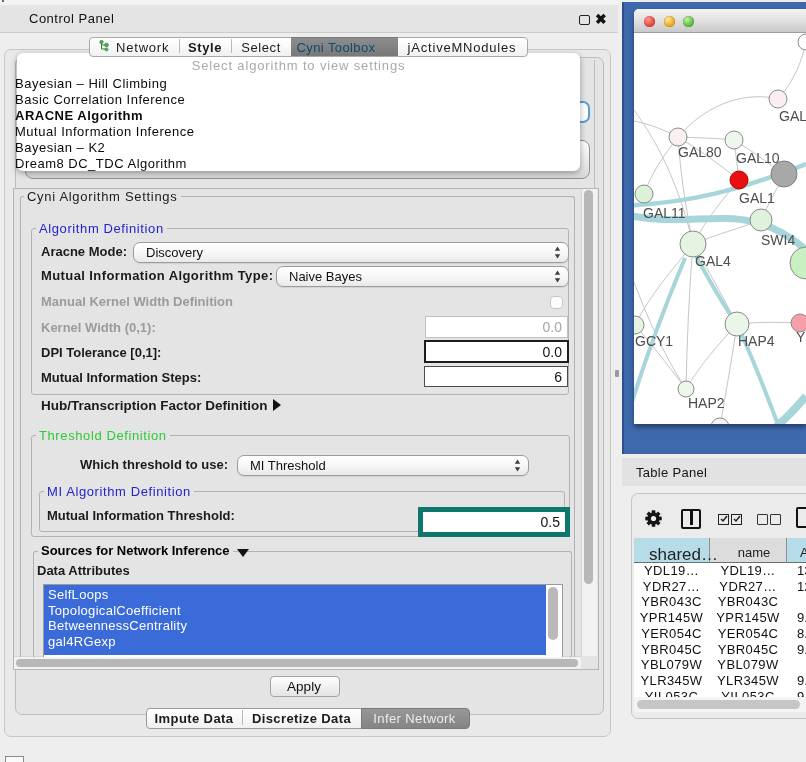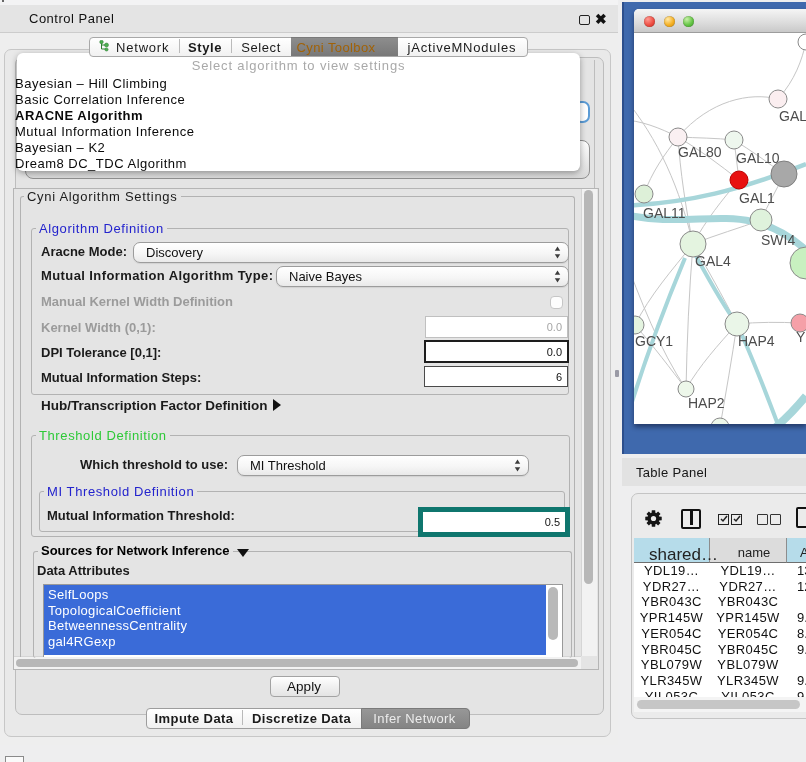--- a/index.html
+++ b/index.html
@@ -4,21 +4,21 @@
 #page{position:relative;width:806px;height:762px;background:#eeeeef;font-family:"Liberation Sans",sans-serif;overflow:hidden;}
 .abs{position:absolute;}
 .lbl{position:absolute;font-size:13px;line-height:13px;color:#1b1b1b;white-space:nowrap;}
 .b{font-weight:bold;}
 .dis{color:#9b9b9b;}
 .gtitle{position:absolute;font-size:13px;line-height:13px;background:#e4e4e4;padding:0 3px;white-space:nowrap;letter-spacing:0.6px;}
 .group{position:absolute;border:1px solid #b2b2b2;border-radius:3px;}
 .combo{position:absolute;border:1px solid #9c9c9c;border-radius:7px;background:linear-gradient(#ffffff,#f6f6f6 55%,#e9e9e9);box-shadow:0 1px 1px rgba(0,0,0,0.08);}
 .combo .ct{position:absolute;left:12px;top:3px;font-size:13px;line-height:13px;color:#111;}
 .arr{position:absolute;right:7px;width:7px;}
-.fld{position:absolute;background:#fff;font-size:11px;color:#111;text-align:right;}
+.fld{position:absolute;background:#fff;font-size:14px;color:#111;text-align:right;}
 .fld span{position:absolute;right:5px;top:4px;line-height:13px;}
 </style></head>
 <body>
 <div id="page">
 
 <div class="abs" style="left:0;top:0;width:618px;height:5px;background:#f3f3f4;"></div>
 <div class="abs" style="left:2px;top:0;width:2px;height:2px;background:#666;"></div>
 <div class="abs" style="left:0;top:5px;width:618px;height:27px;background:#e4e4e4;border-bottom:1px solid #cccccc;"></div>
 <div class="abs" style="left:9px;top:11px;font-size:13px;line-height:15px;letter-spacing:0.5px;color:#111;margin-left:20px;">Control Panel</div>
 <div class="abs" style="left:579px;top:15px;width:9px;height:8px;border:1.5px solid #222;border-radius:2px;"></div>
@@ -91,21 +91,21 @@
 <div class="lbl b" style="left:80px;top:458px;">Which threshold to use:</div>
 <div class="combo" style="left:237px;top:455px;width:290px;height:19px;">
       <span class="ct">MI Threshold</span>
 <svg class="arr" style="top:3px;" width="7" height="13" viewBox="0 0 7 13">
         <path d="M3.5 0.5 L6.2 4.8 L0.8 4.8 Z" fill="#3c3c3c"></path>
         <path d="M3.5 12.5 L6.2 8.2 L0.8 8.2 Z" fill="#3c3c3c"></path>
       </svg>
     </div>
 
 <div class="group" style="left:39px;top:491px;width:524px;height:39px;"></div>
-<div class="gtitle" style="left:44px;top:485px;color:#2323cd;">MI Threshold Definition</div>
+<div class="gtitle" style="left:44px;top:485px;color:#2323cd;">MI Algorithm Definition</div>
 <div class="lbl b" style="left:47px;top:509px;">Mutual Information Threshold:</div>
 <div class="fld" style="left:418px;top:507px;width:142px;height:20px;border:5px solid #0f766e;">
       <span>0.5</span>
     </div>
 
 <div class="group" style="left:33px;top:551px;width:537px;height:106px;border-bottom:none;"></div>
 <div class="gtitle" style="left:38px;top:544px;font-weight:bold;letter-spacing:0;">Sources for Network Inference</div>
 <svg class="abs" style="left:236px;top:548px;" width="14" height="10" viewBox="0 0 14 10">
       <path d="M1 1 L13 1 L7 9 Z" fill="#111"></path>
     </svg>
@@ -140,21 +140,21 @@
 <div class="abs" style="left:291px;top:37px;width:107px;height:18px;background:linear-gradient(#8d8d8d,#787878);border-top:1px solid #7a7a7a;"></div>
 <svg class="abs" style="left:99px;top:40px;" width="11" height="12" viewBox="0 0 11 12">
       <path d="M2.5 2 L2.5 9 L7 9 M2.5 5 L7 5" stroke="#2e7d32" stroke-width="1" fill="none"></path>
       <circle cx="2.5" cy="2" r="1.8" fill="#4caf50" stroke="#2e7d32" stroke-width="0.5"></circle>
       <circle cx="7.5" cy="5" r="2" fill="#4caf50" stroke="#2e7d32" stroke-width="0.5"></circle>
       <circle cx="7.5" cy="9.5" r="1.6" fill="#4caf50" stroke="#2e7d32" stroke-width="0.5"></circle>
     </svg>
 <div class="abs lbl" style="left:116px;top:41px;letter-spacing:0.8px;">Network</div>
 <div class="abs lbl" style="left:179px;top:41px;width:52px;text-align:center;letter-spacing:0.6px;font-weight:bold;">Style</div>
 <div class="abs lbl" style="left:231px;top:41px;width:60px;text-align:center;letter-spacing:0.6px;">Select</div>
-<div class="abs lbl" style="left:291px;top:41px;width:90px;text-align:center;color:#a16207;letter-spacing:0.4px;">Cyni Toolbox</div>
+<div class="abs lbl" style="left:291px;top:41px;width:90px;text-align:center;color:#0c4a6e;letter-spacing:0.4px;">Cyni Toolbox</div>
 <div class="abs lbl" style="left:398px;top:41px;width:128px;text-align:center;letter-spacing:0.8px;">jActiveMNodules</div>
 
 <div class="abs" style="left:615px;top:370px;width:4px;height:7px;background:#9a9aa5;border-radius:1px;"></div>
 
 <div class="abs" style="left:622px;top:2px;width:184px;height:452px;background:#3f69ad;"></div>
 <div class="abs" style="left:622px;top:2px;width:2px;height:452px;background:#2d4f8c;"></div>
 
 <div class="abs" style="left:634px;top:9px;width:172px;height:415px;border-radius:5px 0 0 0;box-shadow:0 3px 5px rgba(0,0,20,0.45);background:#fff;"></div>
 <div class="abs" style="left:634px;top:9px;width:172px;height:23px;border-radius:5px 0 0 0;background:linear-gradient(#f5f5f5,#dcdcdc 60%,#c9c9c9);border-bottom:1px solid #9d9d9d;"></div>
 <div class="abs" style="left:644px;top:16px;width:11px;height:11px;border-radius:50%;background:radial-gradient(circle at 35% 30%,#ff9a92,#ee4f44 55%,#c62b22);box-shadow:inset 0 0 1px rgba(0,0,0,0.5);"></div>

